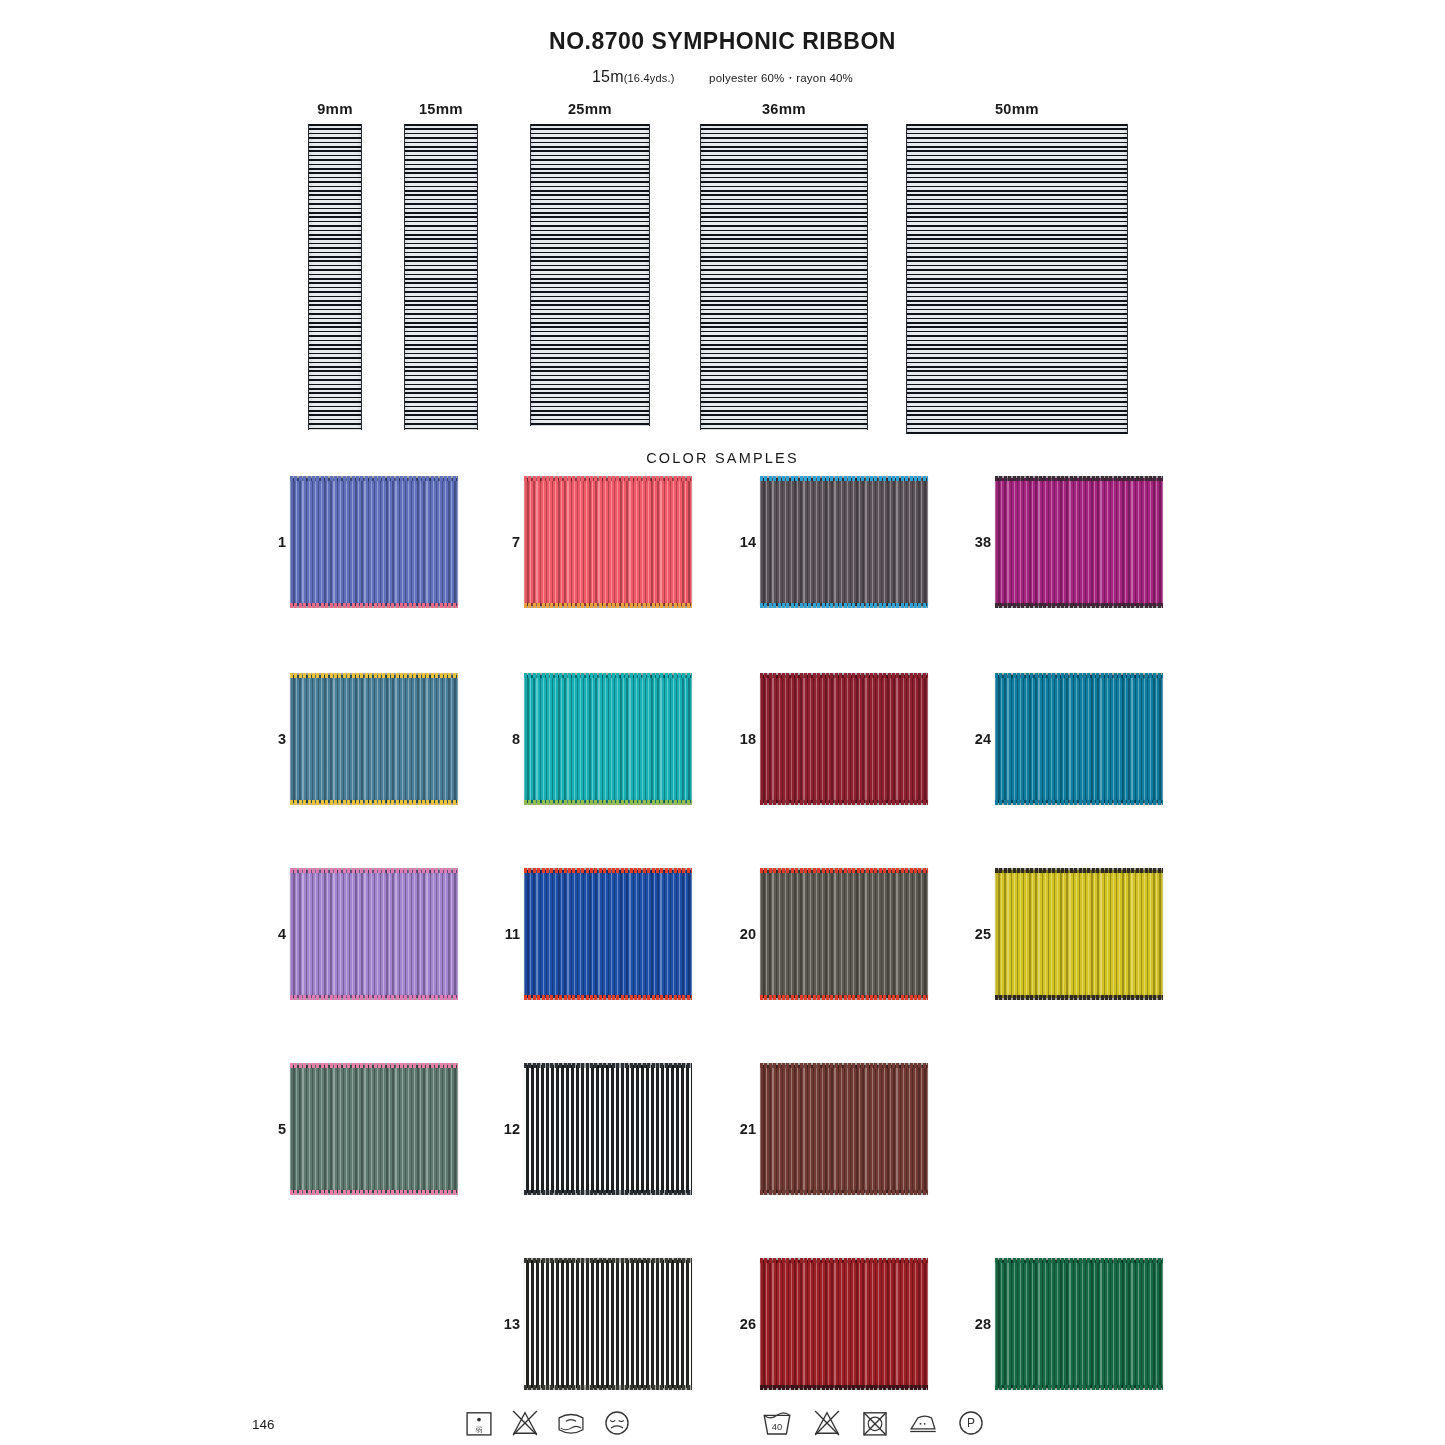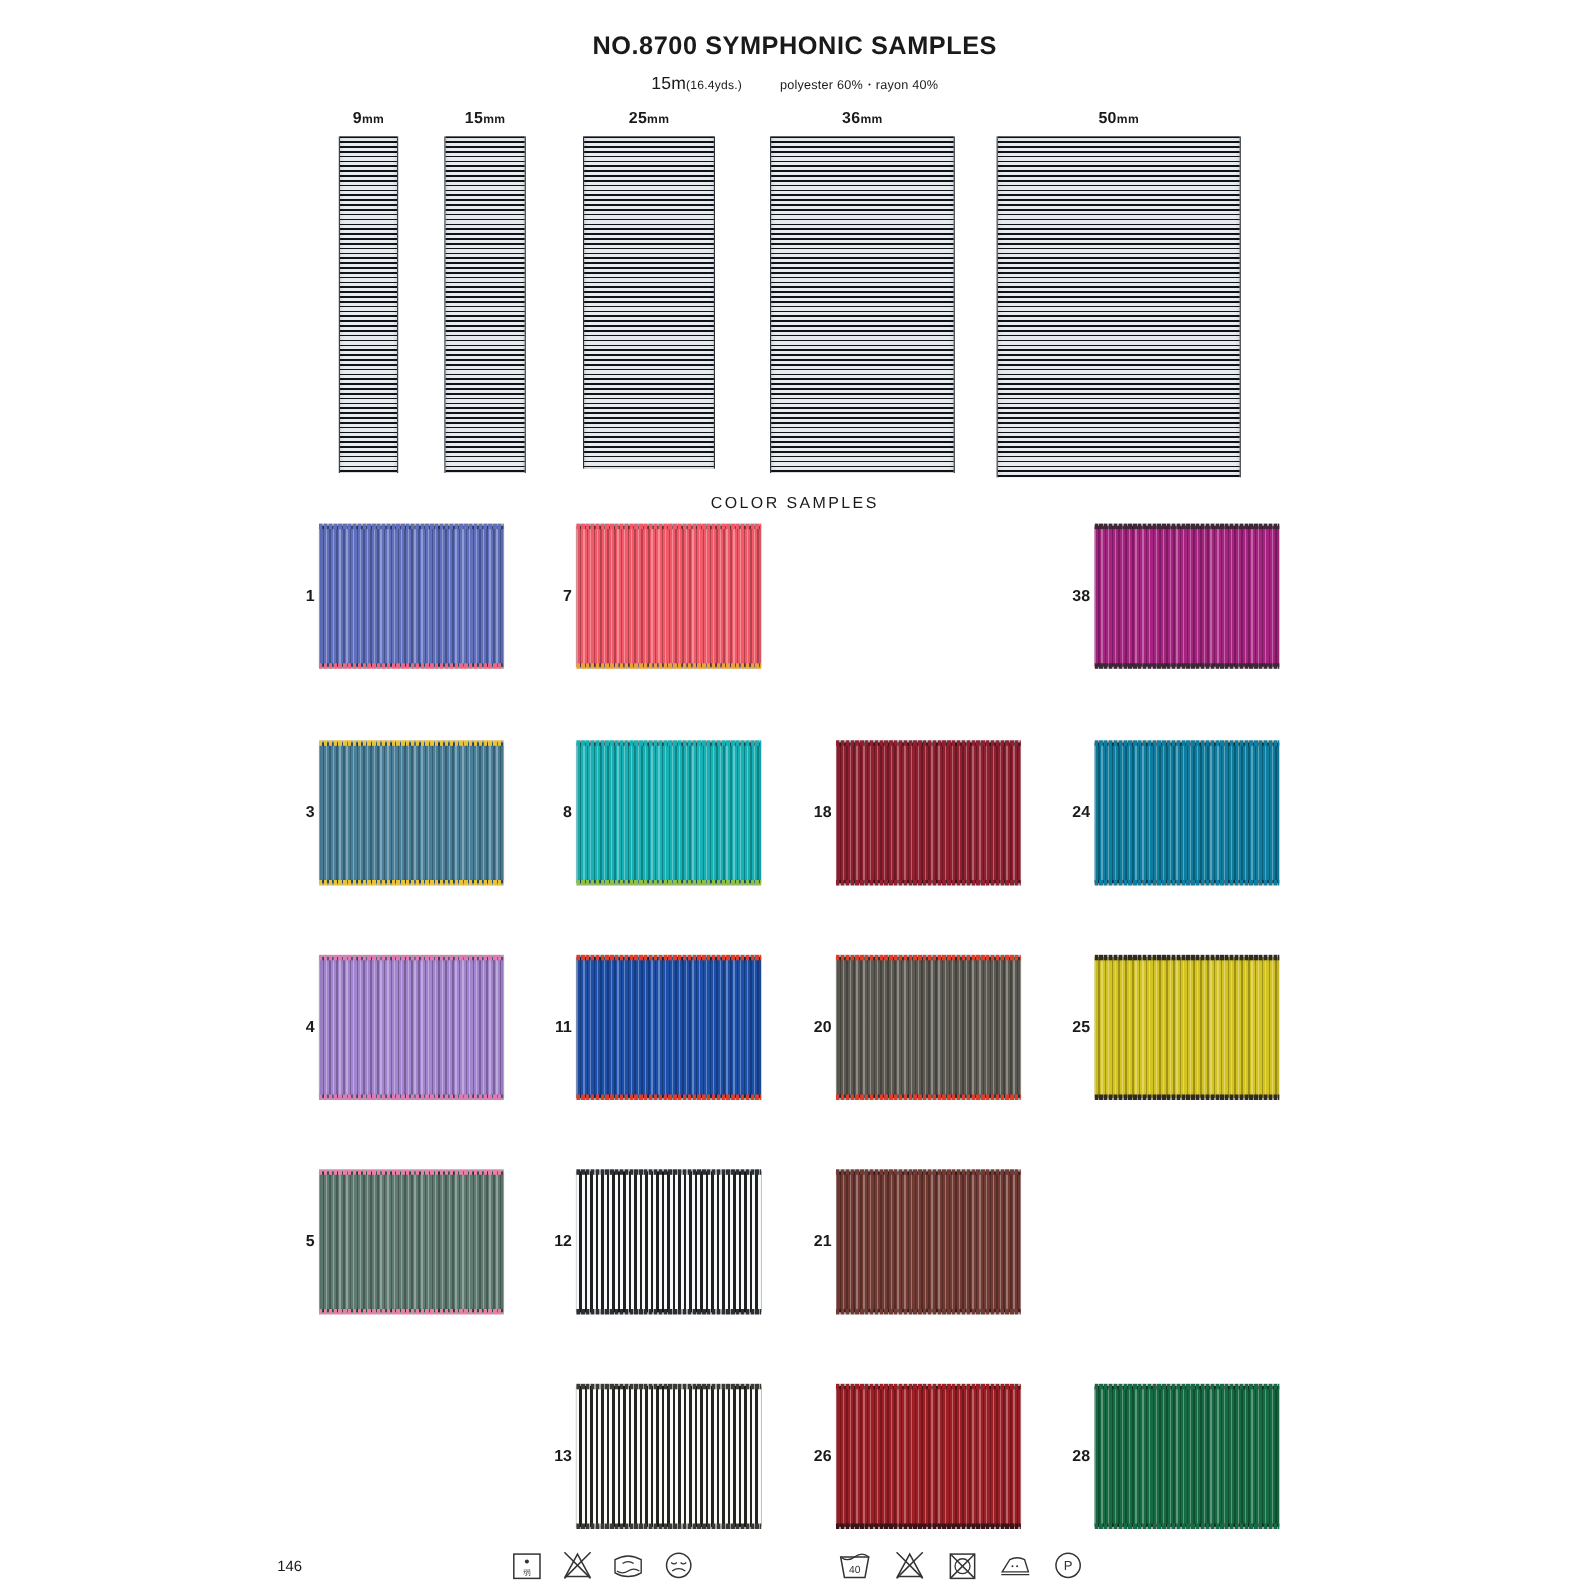--- a/index.html
+++ b/index.html
@@ -50,21 +50,21 @@
   .width-item { position: absolute; }
   .width-label {
     position: absolute;
     top: 0;
     width: 100%;
     text-align: center;
     font-size: 14.5px;
     font-weight: bold;
     letter-spacing: 0.3px;
   }
-  .width-label .u { font-size: 11px; font-weight: bold; }
+  .width-label .u { font-size: 15px; font-weight: bold; }
   .ribbon-strip {
     position: absolute;
     top: 24px;
     left: 0;
     width: 100%;
     border-left: 1px solid #2a2f36;
     border-right: 1px solid #2a2f36;
     background:
       repeating-linear-gradient(
         to bottom,
@@ -156,21 +156,21 @@
   .care-icon {
     position: absolute;
     width: 34px; height: 34px;
     top: 2px;
   }
   .care-icon svg { width: 100%; height: 100%; display: block; }
 </style>
 </head>
 <body>
 
-<div class="page-title">NO.8700   SYMPHONIC  SAMPLES</div>
+<div class="page-title">NO.8700   SYMPHONIC  RIBBON</div>
 
 <div class="spec-row">
   <span class="spec-length"><span>15m</span><span class="sub">(16.4yds.)</span></span>
   <span class="spec-comp">polyester  60%・rayon  40%</span>
 </div>
 
 <div class="widths">
 
   <div class="width-item" style="left:308px; top:0; width:54px;">
     <div class="width-label"><span>9</span><span class="u">mm</span></div>
@@ -211,20 +211,28 @@
       </div>
     </div>
     <div class="cell" style="left: 524px; top: 0px; width: 168px; height: 128px;">
       <div class="cell-num">7</div>
       <div class="swatch" style="background: rgb(241, 91, 105);">
         <div class="weave"></div>
         <div class="edge top" style="background: repeating-linear-gradient(to right, rgb(241, 91, 105) 0px, rgb(241, 91, 105) 3px, rgba(0, 0, 0, 0.35) 3px, rgba(0, 0, 0, 0.35) 4.4px);"></div>
         <div class="edge bot" style="background: repeating-linear-gradient(to right, rgb(232, 163, 60) 0px, rgb(232, 163, 60) 3px, rgba(0, 0, 0, 0.35) 3px, rgba(0, 0, 0, 0.35) 4.4px);"></div>
       </div>
     </div>
+    <div class="cell" style="left: 760px; top: 0px; width: 168px; height: 128px;">
+      <div class="cell-num">14</div>
+      <div class="swatch" style="background: rgb(91, 83, 89);">
+        <div class="weave"></div>
+        <div class="edge top" style="background: repeating-linear-gradient(to right, rgb(43, 163, 214) 0px, rgb(43, 163, 214) 3px, rgba(0, 0, 0, 0.35) 3px, rgba(0, 0, 0, 0.35) 4.4px);"></div>
+        <div class="edge bot" style="background: repeating-linear-gradient(to right, rgb(43, 163, 214) 0px, rgb(43, 163, 214) 3px, rgba(0, 0, 0, 0.35) 3px, rgba(0, 0, 0, 0.35) 4.4px);"></div>
+      </div>
+    </div>
     <div class="cell" style="left: 995px; top: 0px; width: 168px; height: 128px;">
       <div class="cell-num">38</div>
       <div class="swatch" style="background: rgb(165, 36, 128);">
         <div class="weave"></div>
         <div class="edge top" style="background: repeating-linear-gradient(to right, rgb(58, 42, 51) 0px, rgb(58, 42, 51) 3px, rgba(0, 0, 0, 0.35) 3px, rgba(0, 0, 0, 0.35) 4.4px);"></div>
         <div class="edge bot" style="background: repeating-linear-gradient(to right, rgb(58, 42, 51) 0px, rgb(58, 42, 51) 3px, rgba(0, 0, 0, 0.35) 3px, rgba(0, 0, 0, 0.35) 4.4px);"></div>
       </div>
     </div>
     <div class="cell" style="left: 290px; top: 197px; width: 168px; height: 128px;">
       <div class="cell-num">3</div>

